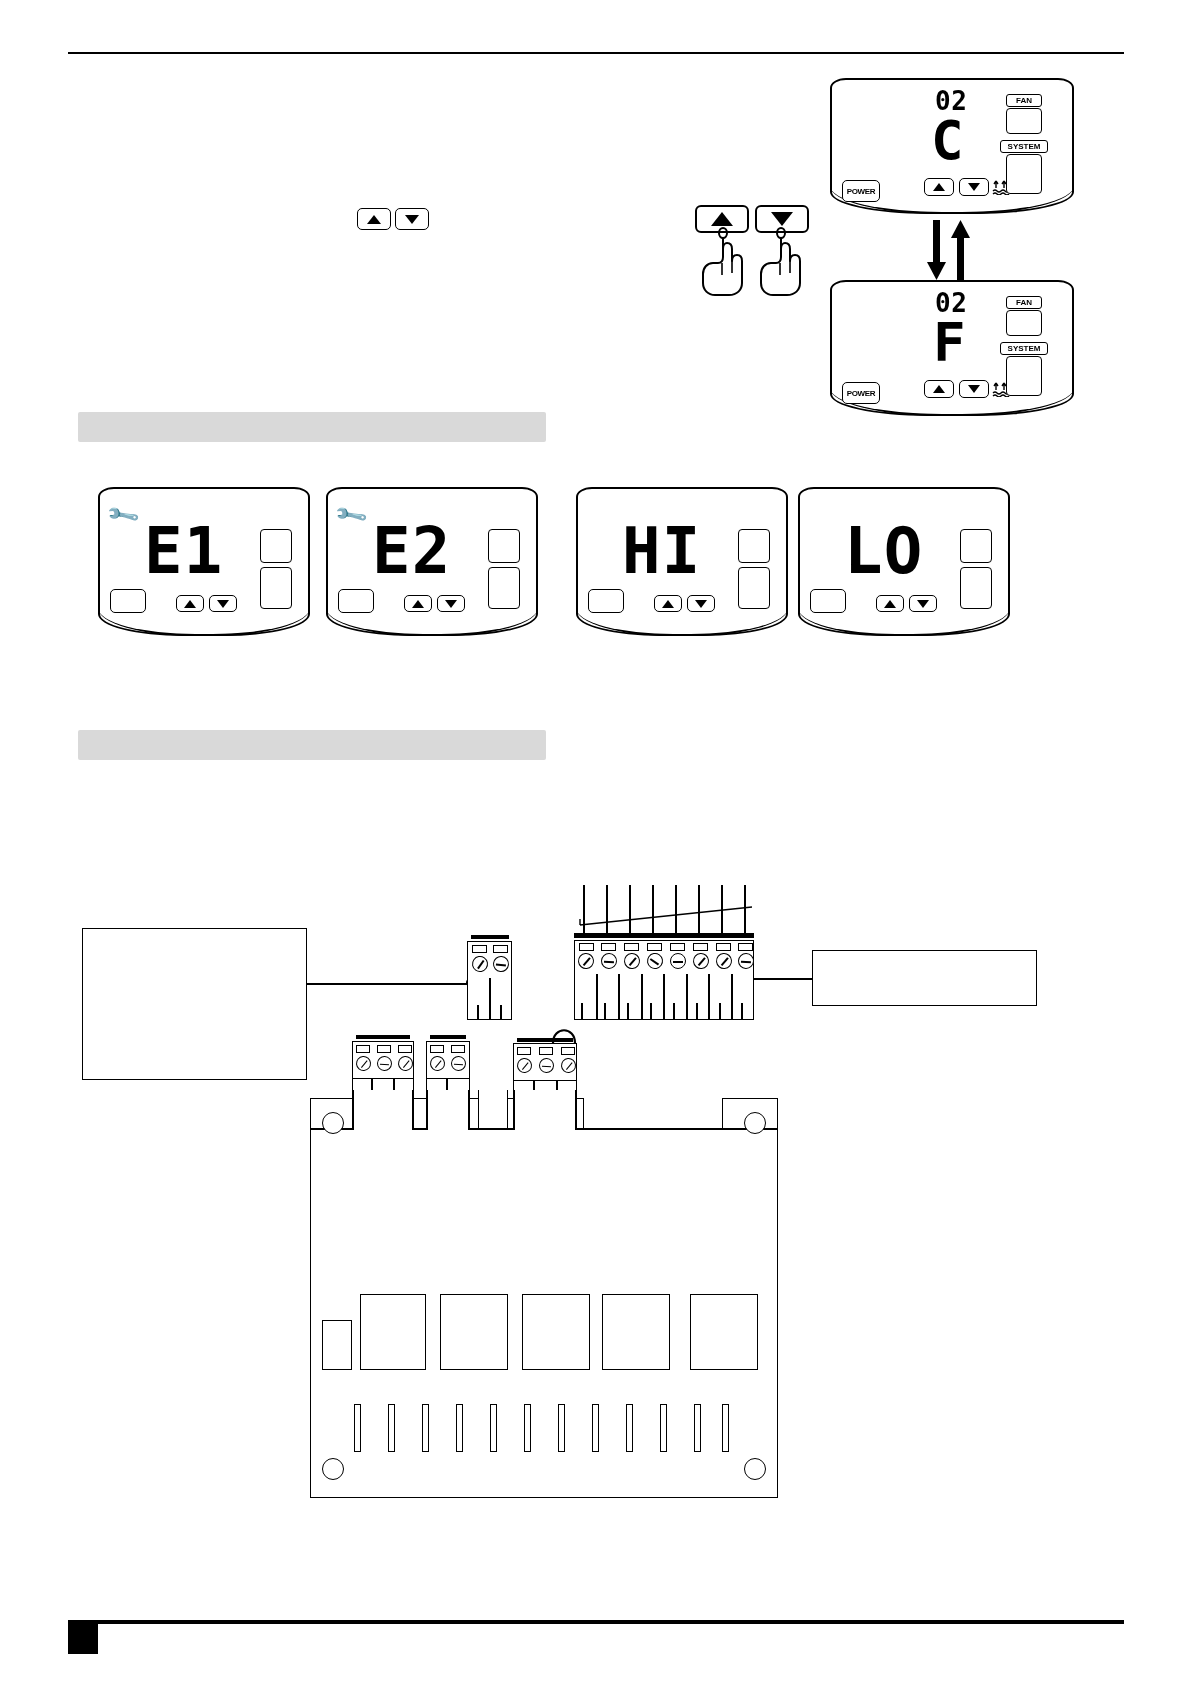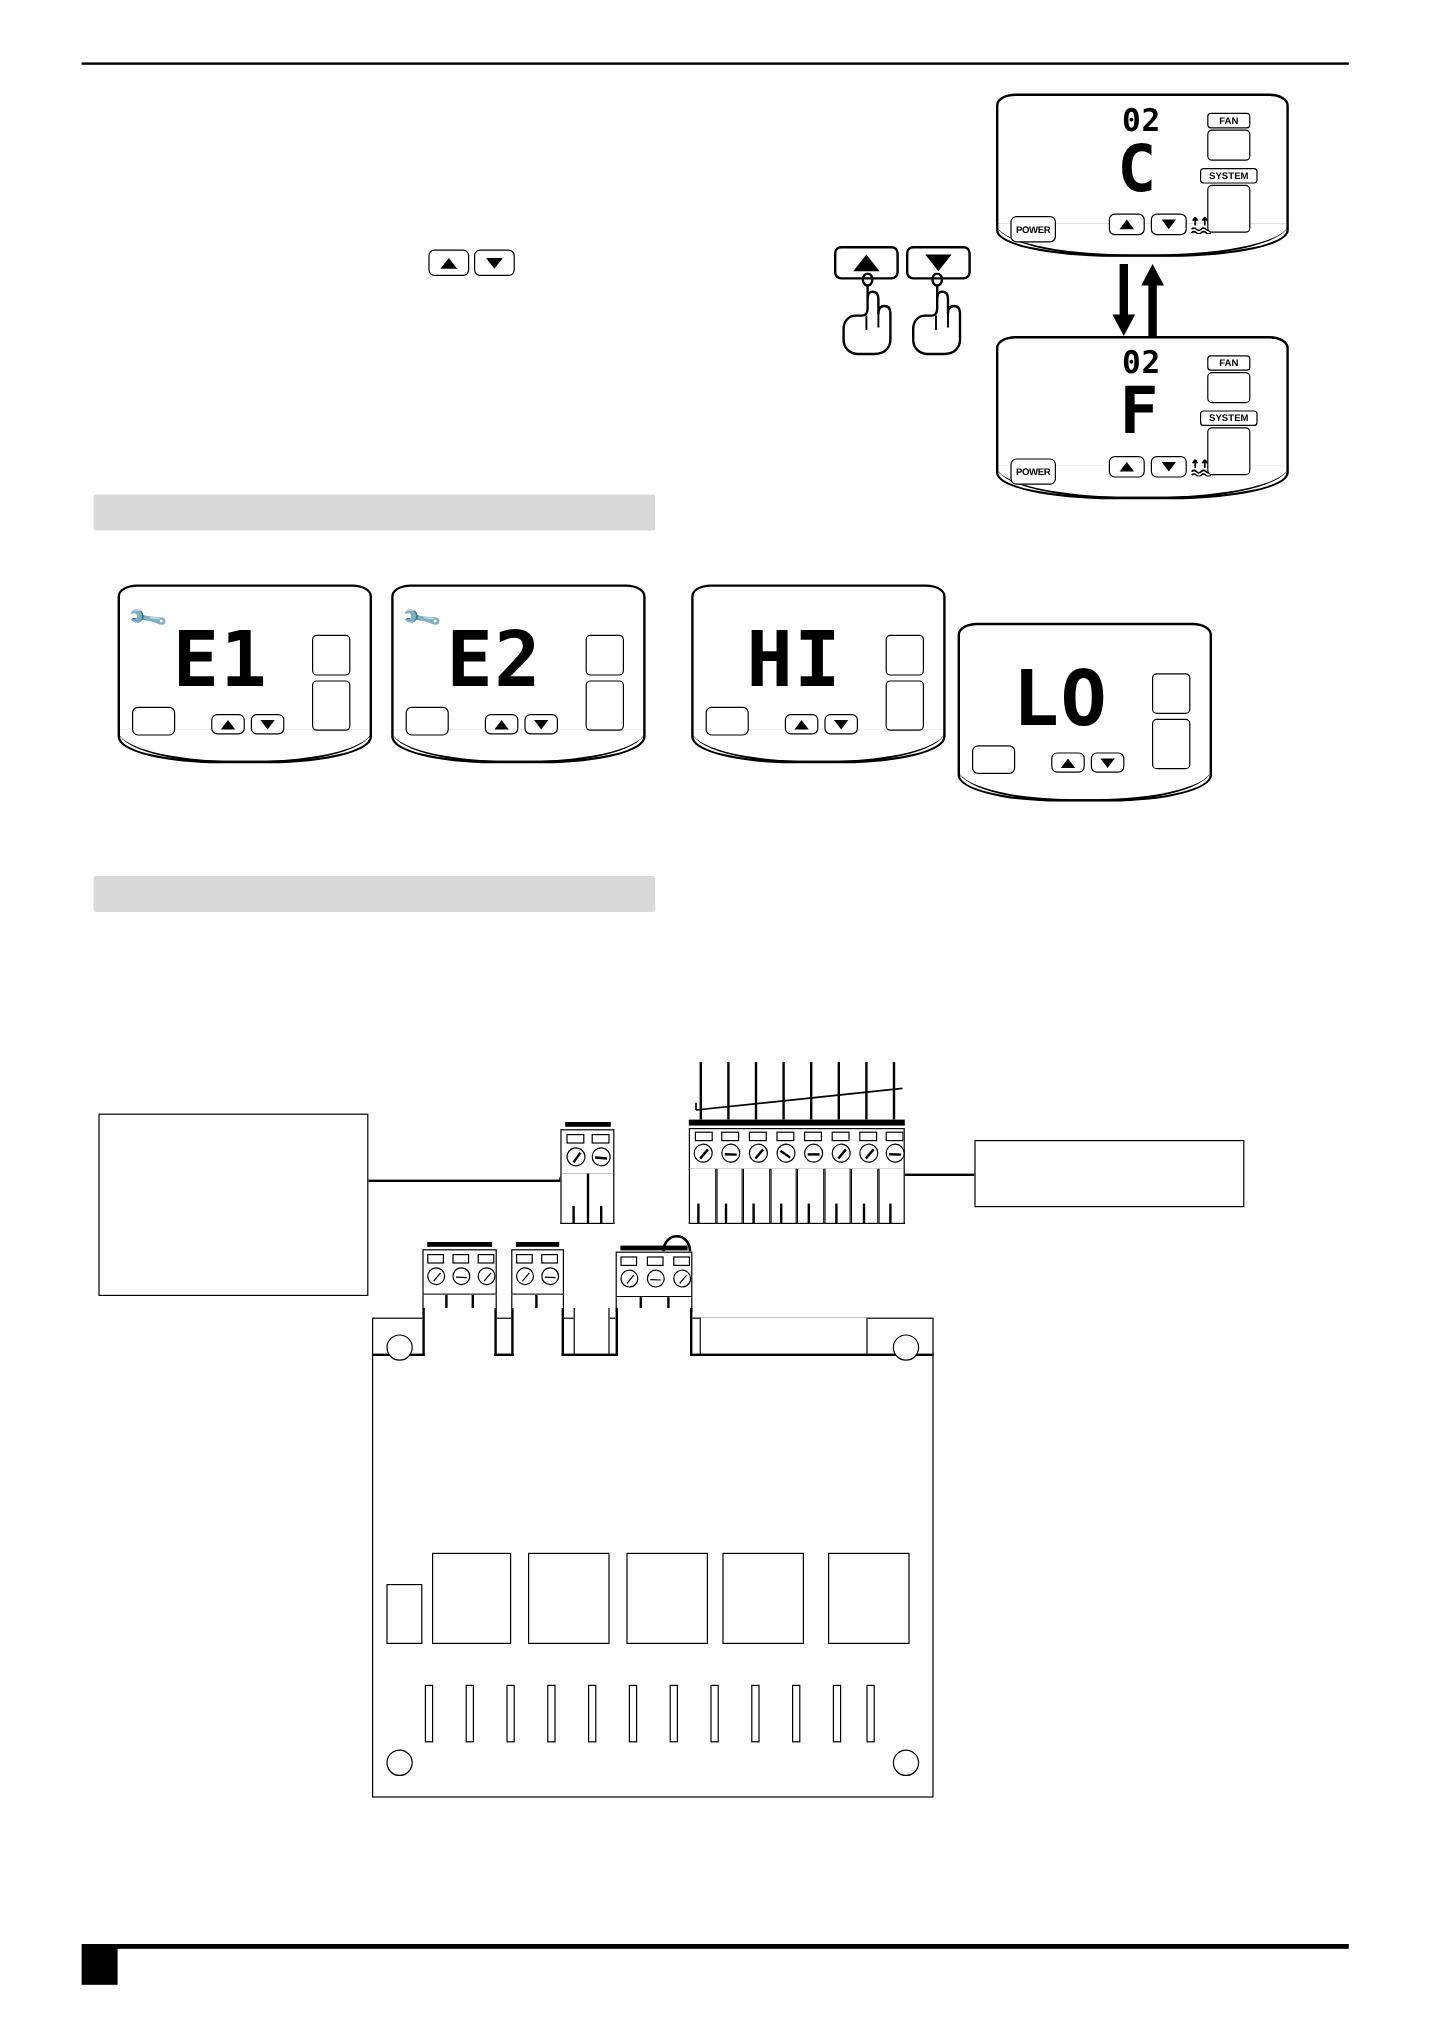--- a/index.html
+++ b/index.html
@@ -240,21 +240,21 @@
     </div>
     <div class="abtn" style="width:28px;height:17px;">
       <div class="tri-dn" style="border-left-width:6px;border-right-width:6px;border-top-width:8px;"></div>
     </div>
   </div>
   <div class="powerbtn" style="left:12px;top:102px;width:36px;height:24px;"></div>
   <div class="sidebtn" style="left:162px;top:42px;width:32px;height:34px;"></div>
   <div class="sidebtn" style="left:162px;top:80px;width:32px;height:42px;"></div>
 </div>
 
-<div class="tstat" style="left:798px;top:487px;width:208px;height:145px;margin-top:32px;">
+<div class="tstat" style="left:798px;top:487px;width:208px;height:145px;">
   <div class="shell"></div>
   <div class="seg" style="left:46px;top:32px;font-size:64px;">LO</div>
   <div class="arrows" style="left:78px;top:108px;">
     <div class="abtn" style="width:28px;height:17px;">
       <div class="tri-up" style="border-left-width:6px;border-right-width:6px;border-bottom-width:8px;"></div>
     </div>
     <div class="abtn" style="width:28px;height:17px;">
       <div class="tri-dn" style="border-left-width:6px;border-right-width:6px;border-top-width:8px;"></div>
     </div>
   </div>

